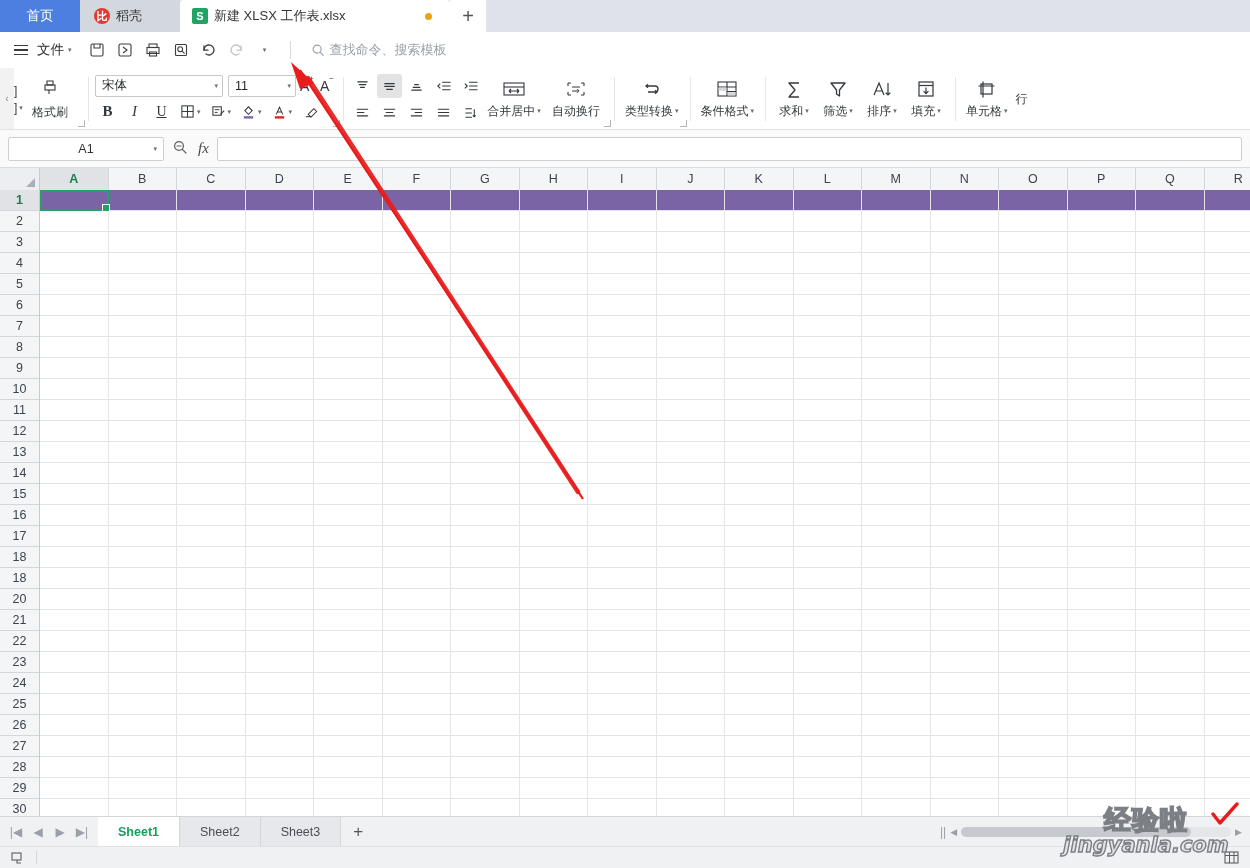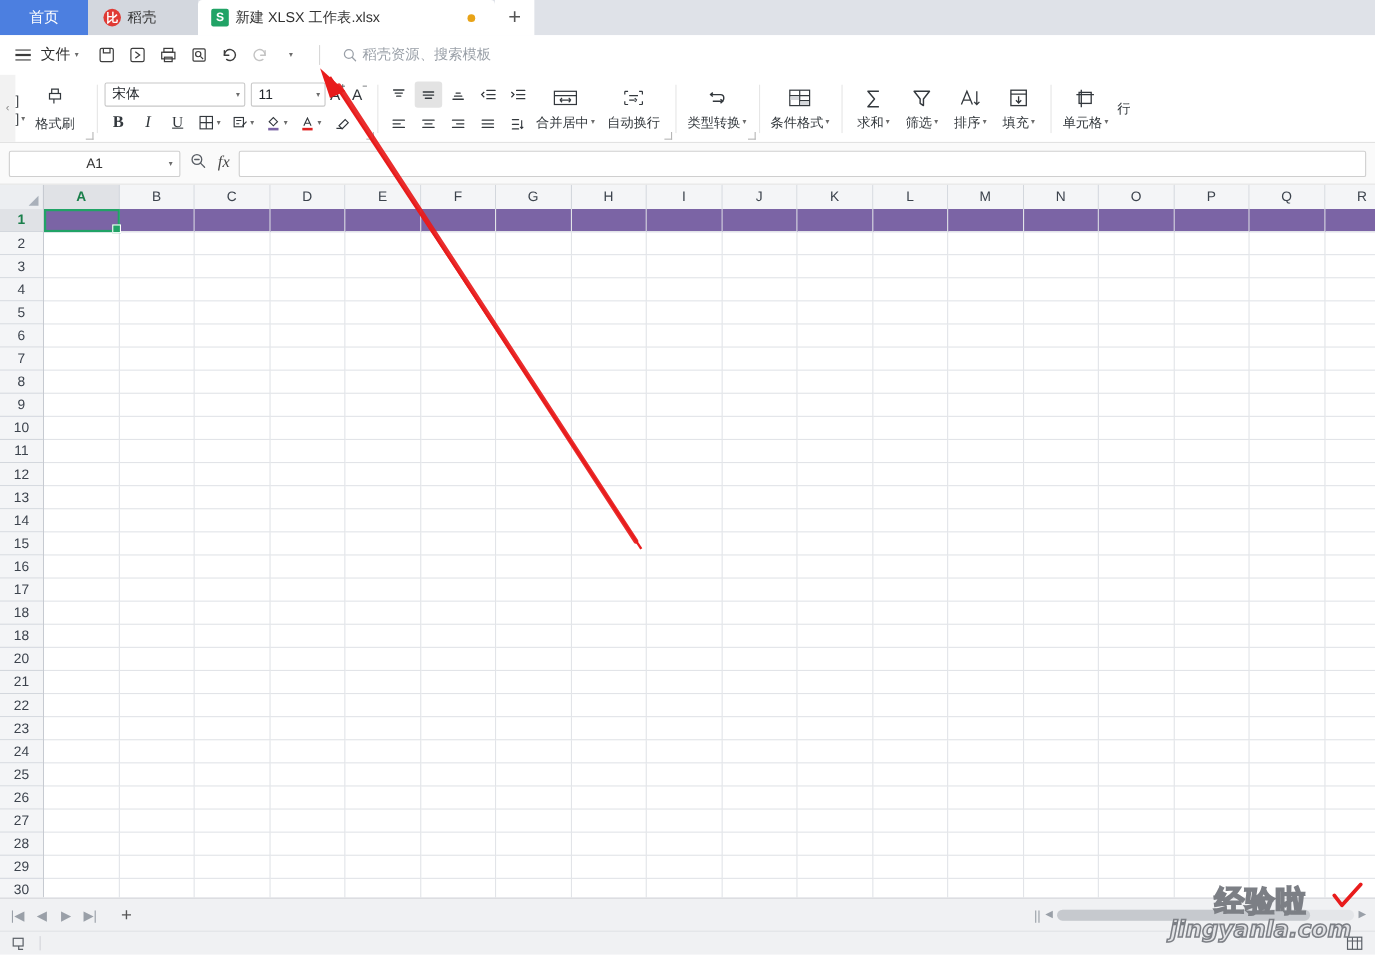--- a/index.html
+++ b/index.html
@@ -304,21 +304,21 @@
     </div>
 
     <div class="vsep"></div>
 
 
     <div class="menu-search">
       <svg width="14" height="14" viewBox="0 0 16 16">
           <circle cx="7" cy="7" r="4.6" fill="none" stroke="#9aa0a8" stroke-width="1.3"></circle>
           <path d="M10.4 10.4L14 14" stroke="#9aa0a8" stroke-width="1.3" stroke-linecap="round"></path>
         </svg>
-      <span>稻壳资源、搜索模板</span>
+      <span>查找命令、搜索模板</span>
     </div>
   </div>
 
   <div class="ribbon">
 
     <div class="rib-collapse">‹</div>
 
     <div class="grp" style="padding-left:0;width:74px;">
       <div class="rows2" style="width:14px;">
         <div class="row">
@@ -1254,20 +1254,25 @@
     </div>
   </div>
 
   <div class="sheetbar">
     <div class="navs">
       <div class="nav">|◀</div>
       <div class="nav">◀</div>
       <div class="nav">▶</div>
       <div class="nav">▶|</div>
     </div>
+    <div class="stabs">
+      <div class="stab active">Sheet1</div>
+      <div class="stab">Sheet2</div>
+      <div class="stab">Sheet3</div>
+    </div>
     <div class="sadd">+</div>
     <div class="hscroll-zone">
       <span class="hs-split">||</span>
       <span class="hs-arrow">◀</span>
       <div class="hs-track">
         <div class="hs-thumb"></div>
       </div>
       <span class="hs-arrow">▶</span>
     </div>
   </div>

